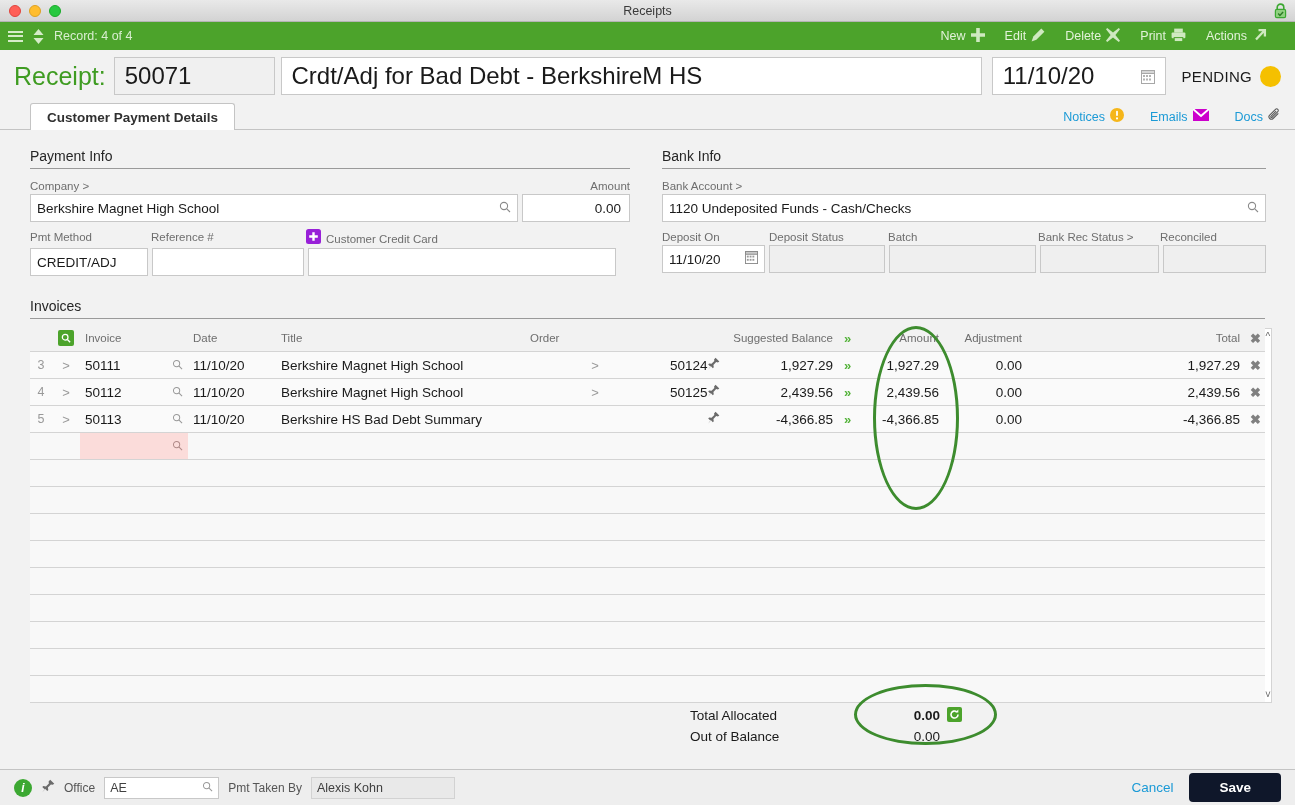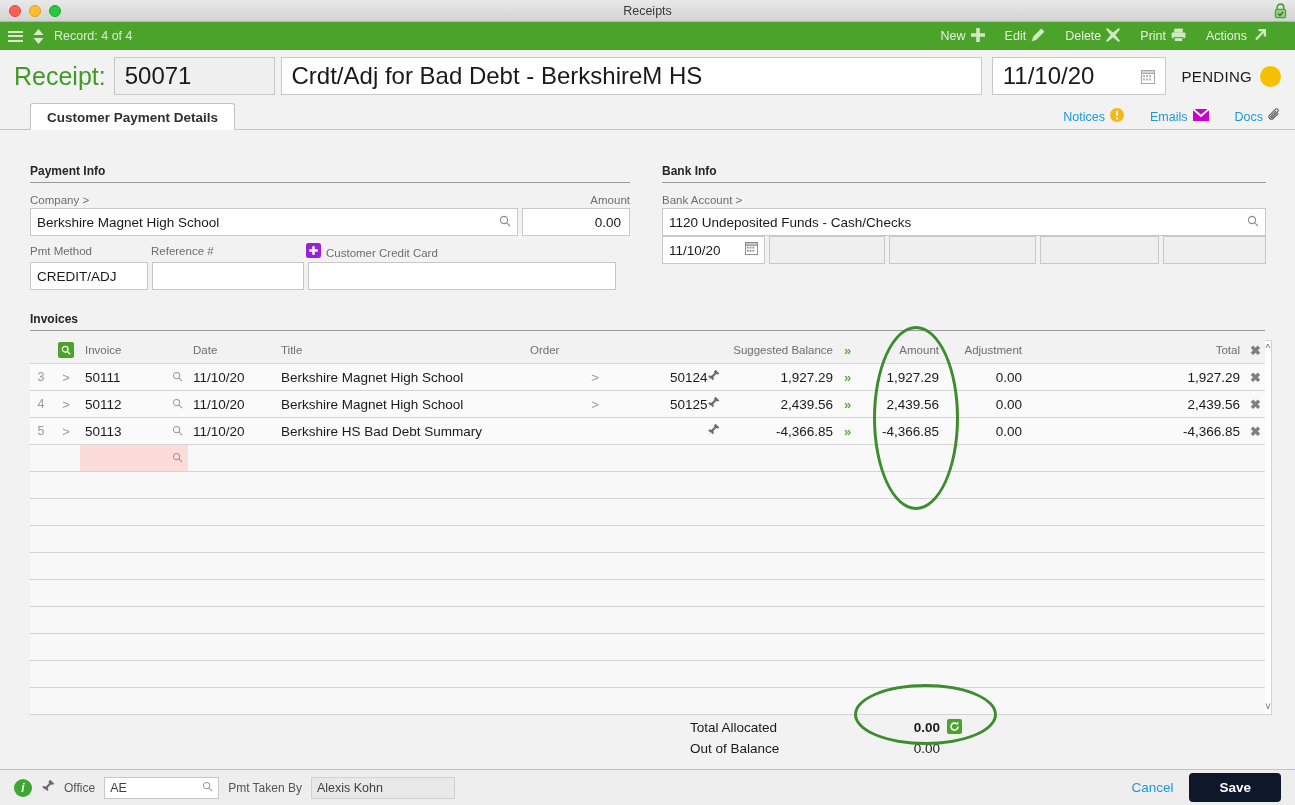--- a/index.html
+++ b/index.html
@@ -71,21 +71,21 @@
     border-radius: 3px 3px 0 0; position: relative; top: 1px; cursor: pointer;
   }
   .tab-links { margin-left: auto; display: flex; gap: 26px; padding-right: 14px; padding-bottom: 4px; }
   .tab-link { display: flex; align-items: center; gap: 5px; color: #1b9ad6; font-size: 12.5px; cursor: pointer; }
 
   
   .content { padding: 18px 30px 0 30px; }
   .cols { display: flex; gap: 0; }
   .col-left { width: 600px; }
   .col-right { width: 604px; margin-left: 32px; }
-  .sec-title { font-size: 12px; font-weight: bold; color: #262626; padding-bottom: 4px; margin-top: 16px; }
+  .sec-title { font-size: 14px; font-weight: normal; color: #262626; padding-bottom: 4px; }
   .sec-rule { border-bottom: 1px solid #9a9a9a; margin-bottom: 9px; }
   .lbl { font-size: 11.5px; color: #6e6e6e; line-height: 16px; }
   .inp {
     height: 28px; border: 1px solid #c8c8c8; background: #ffffff;
     display: flex; align-items: center; padding: 0 6px;
     font-size: 13.5px; color: #1a1a1a;
   }
   .inp.ro { background: #efefef; }
   .inp.num { justify-content: flex-end; padding-right: 8px; }
   .inp .mag { margin-left: auto; }
@@ -329,20 +329,27 @@
       <div class="col-right">
         <div class="sec-title">Bank Info</div>
         <div class="sec-rule"></div>
         <div class="lbl">Bank Account &gt;</div>
         <div class="inp" style="width:604px">
           <span>1120 Undeposited Funds - Cash/Checks</span>
           <span class="mag"><svg width="12" height="12" viewBox="0 0 12 12">
                 <circle cx="5" cy="5" r="3.6" fill="none" stroke="#8a8a8a" stroke-width="1.1"></circle>
                 <path d="M7.8 7.8L11 11" stroke="#8a8a8a" stroke-width="1.1"></path>
               </svg></span>
+        </div>
+        <div class="lblrow" style="margin-top:7px">
+          <div class="lbl" style="width:107px">Deposit On</div>
+          <div class="lbl" style="width:119px">Deposit Status</div>
+          <div class="lbl" style="width:150px">Batch</div>
+          <div class="lbl" style="width:122px">Bank Rec Status &gt;</div>
+          <div class="lbl" style="width:106px">Reconciled</div>
         </div>
         <div class="row">
           <div class="inp" style="width:103px">
             <span>11/10/20</span>
             <span class="mag">
               <svg width="13" height="13" viewBox="0 0 14 14">
                   <rect x="0.5" y="0.5" width="13" height="13" fill="#fff" stroke="#8a8a8a"></rect>
                   <rect x="0.5" y="0.5" width="13" height="3" fill="#c9c9c9" stroke="#8a8a8a"></rect>
                   <g fill="#9a9a9a">
                     <rect x="2" y="5" width="2" height="2"></rect>

